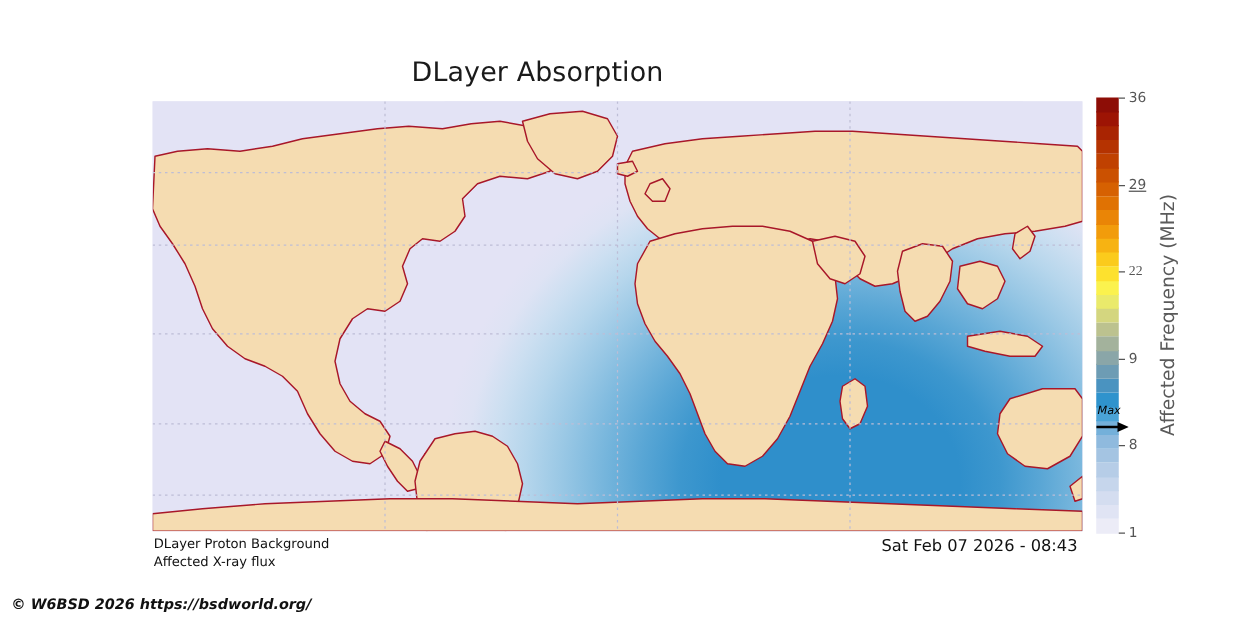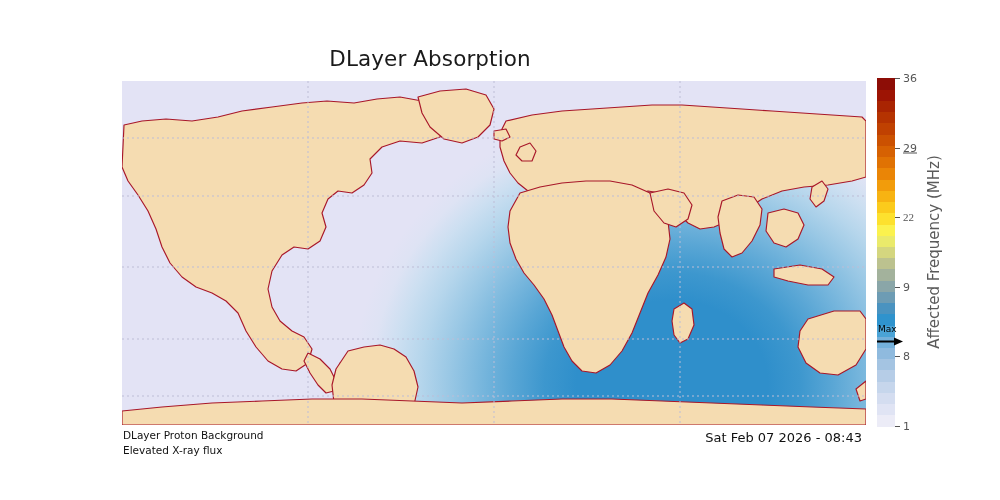--- a/index.html
+++ b/index.html
@@ -131,20 +131,21 @@
     height: 26px;
     pointer-events: none;
   }
   #max-label {
     position: absolute;
     left: 1px;
     top: 0px;
     font-size: 9px;
     color: #000000;
     white-space: nowrap;
+    font-style: italic;
   }
   #max-arrow {
     position: absolute;
     left: 0px;
     top: 13px;
     width: 26px;
     height: 9px;
   }
 
   
@@ -267,21 +268,21 @@
           <line x1="0" y1="315" x2="744" y2="315"></line>
           <line x1="186" y1="0" x2="186" y2="344"></line>
           <line x1="372" y1="0" x2="372" y2="344"></line>
           <line x1="558" y1="0" x2="558" y2="344"></line>
         </g>
       </g>
     </svg>
   </div>
 
   <div class="map-note" id="note-proton">DLayer Proton Background</div>
-  <div class="map-note" id="note-xray">Elevated X-ray flux</div>
+  <div class="map-note" id="note-xray">Affected X-ray flux</div>
   <div id="timestamp">Sat Feb 07 2026 - 08:43</div>
 
   <div id="colorbar-wrap">
     <div id="colorbar-gradient">
         <div class="cb-band" style="background: rgb(236, 236, 247); top: 336.774px; height: 11.8258px;"></div>
         <div class="cb-band" style="background: rgb(224, 228, 244); top: 325.548px; height: 11.8258px;"></div>
         <div class="cb-band" style="background: rgb(212, 221, 240); top: 314.323px; height: 11.8258px;"></div>
         <div class="cb-band" style="background: rgb(198, 214, 236); top: 303.097px; height: 11.8258px;"></div>
         <div class="cb-band" style="background: rgb(182, 205, 231); top: 291.871px; height: 11.8258px;"></div>
         <div class="cb-band" style="background: rgb(164, 196, 226); top: 280.645px; height: 11.8258px;"></div>
@@ -328,14 +329,15 @@
   <div id="max-marker" style="top: 324.491px;">
     <div id="max-label">Max</div>
     <svg id="max-arrow" viewBox="0 0 26 9">
       <line x1="0" y1="4.5" x2="18" y2="4.5" stroke="#000" stroke-width="2"></line>
       <polygon points="17,0.5 26,4.5 17,8.5" fill="#000"></polygon>
     </svg>
   </div>
 
   <div id="cb-axis-label">Affected Frequency (MHz)</div>
 
+  <div id="footer">© W6BSD 2026 https://bsdworld.org/</div>
 
 </div>
 
 </body></html>

